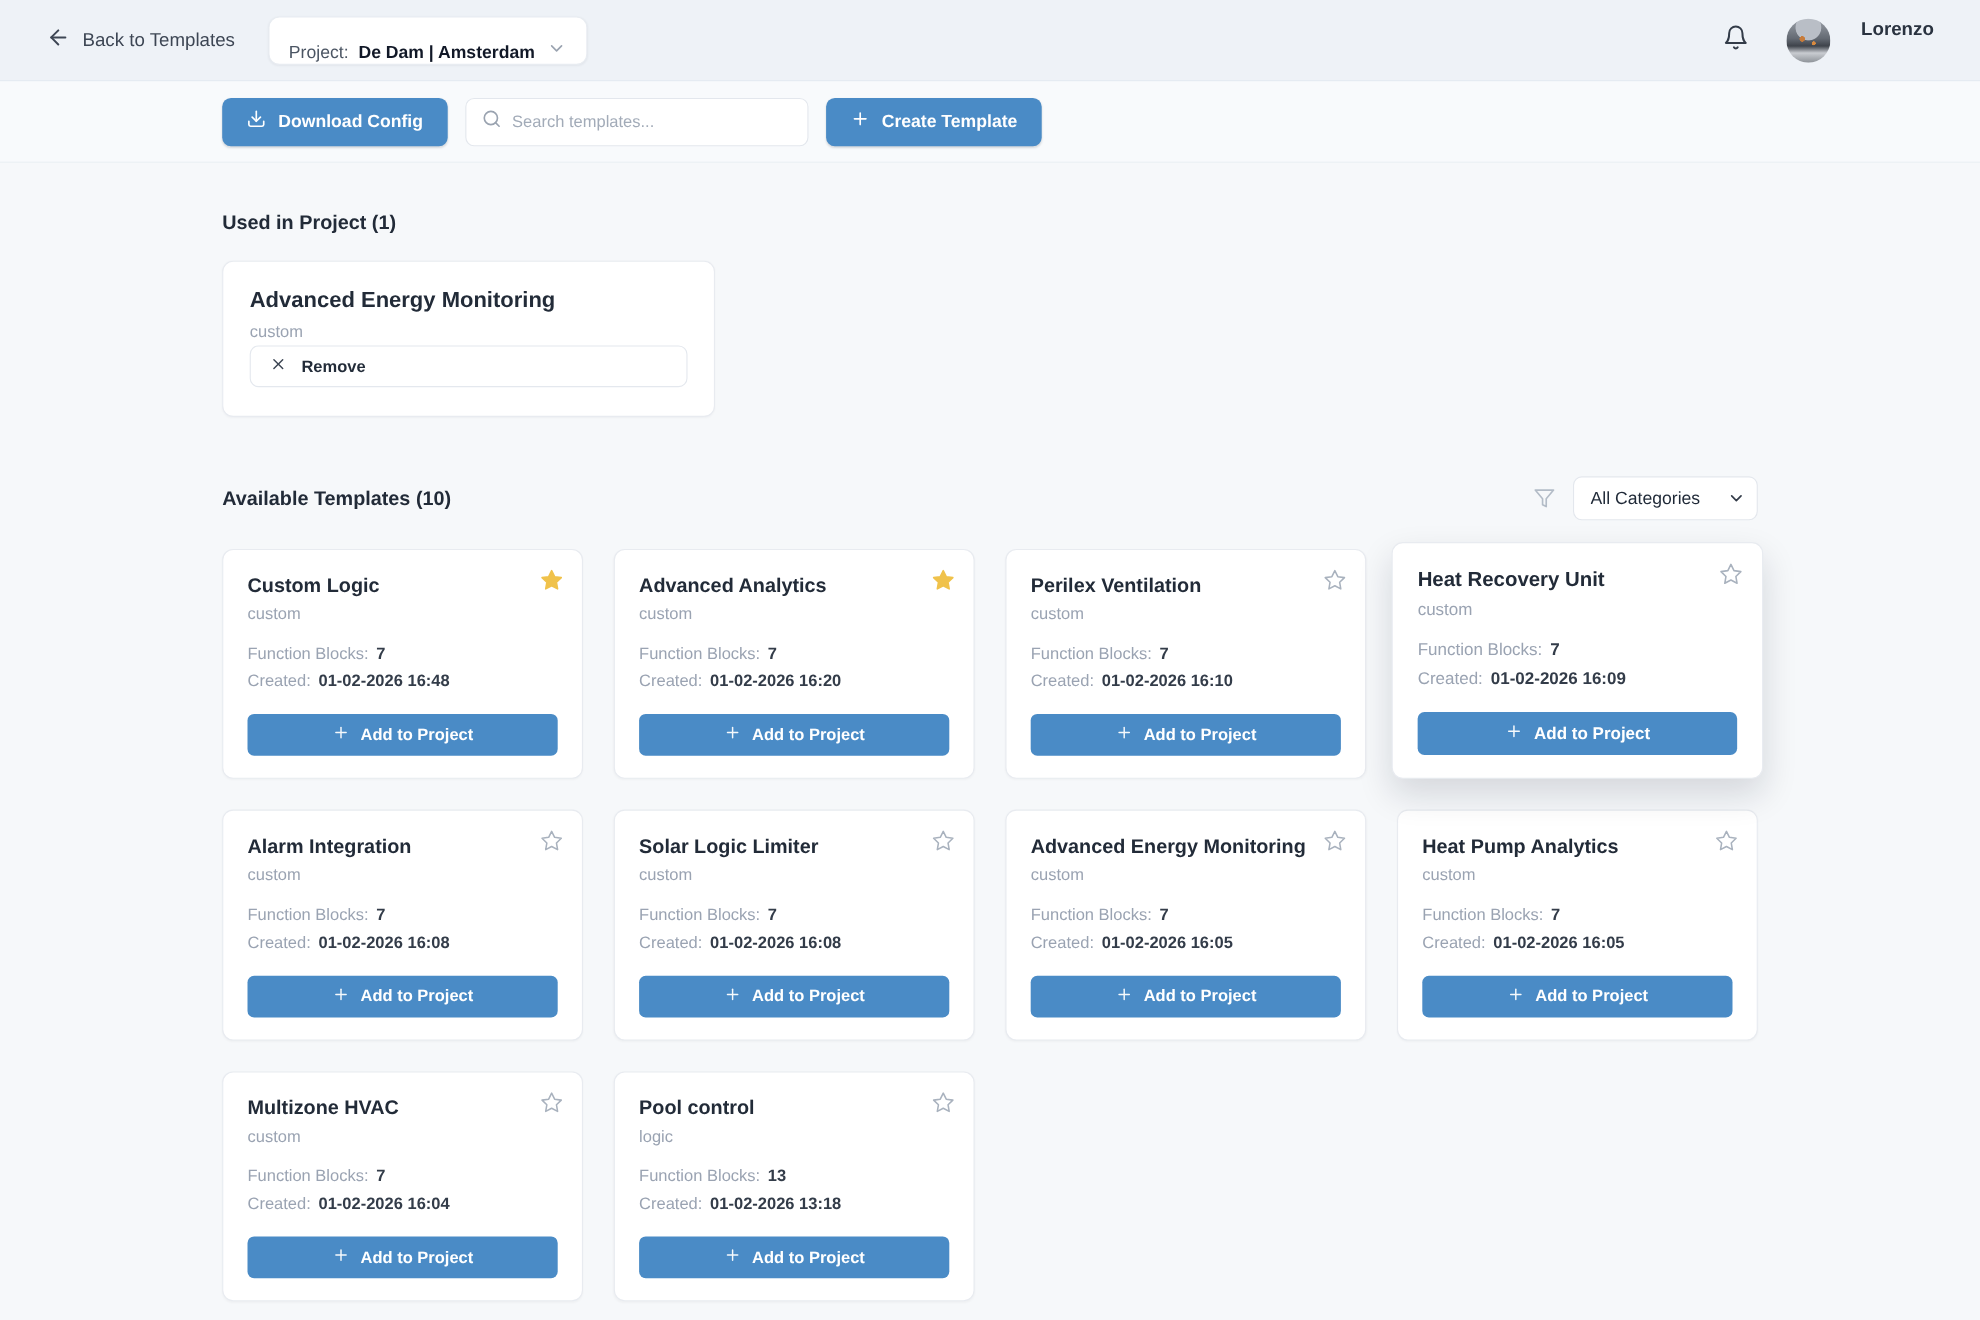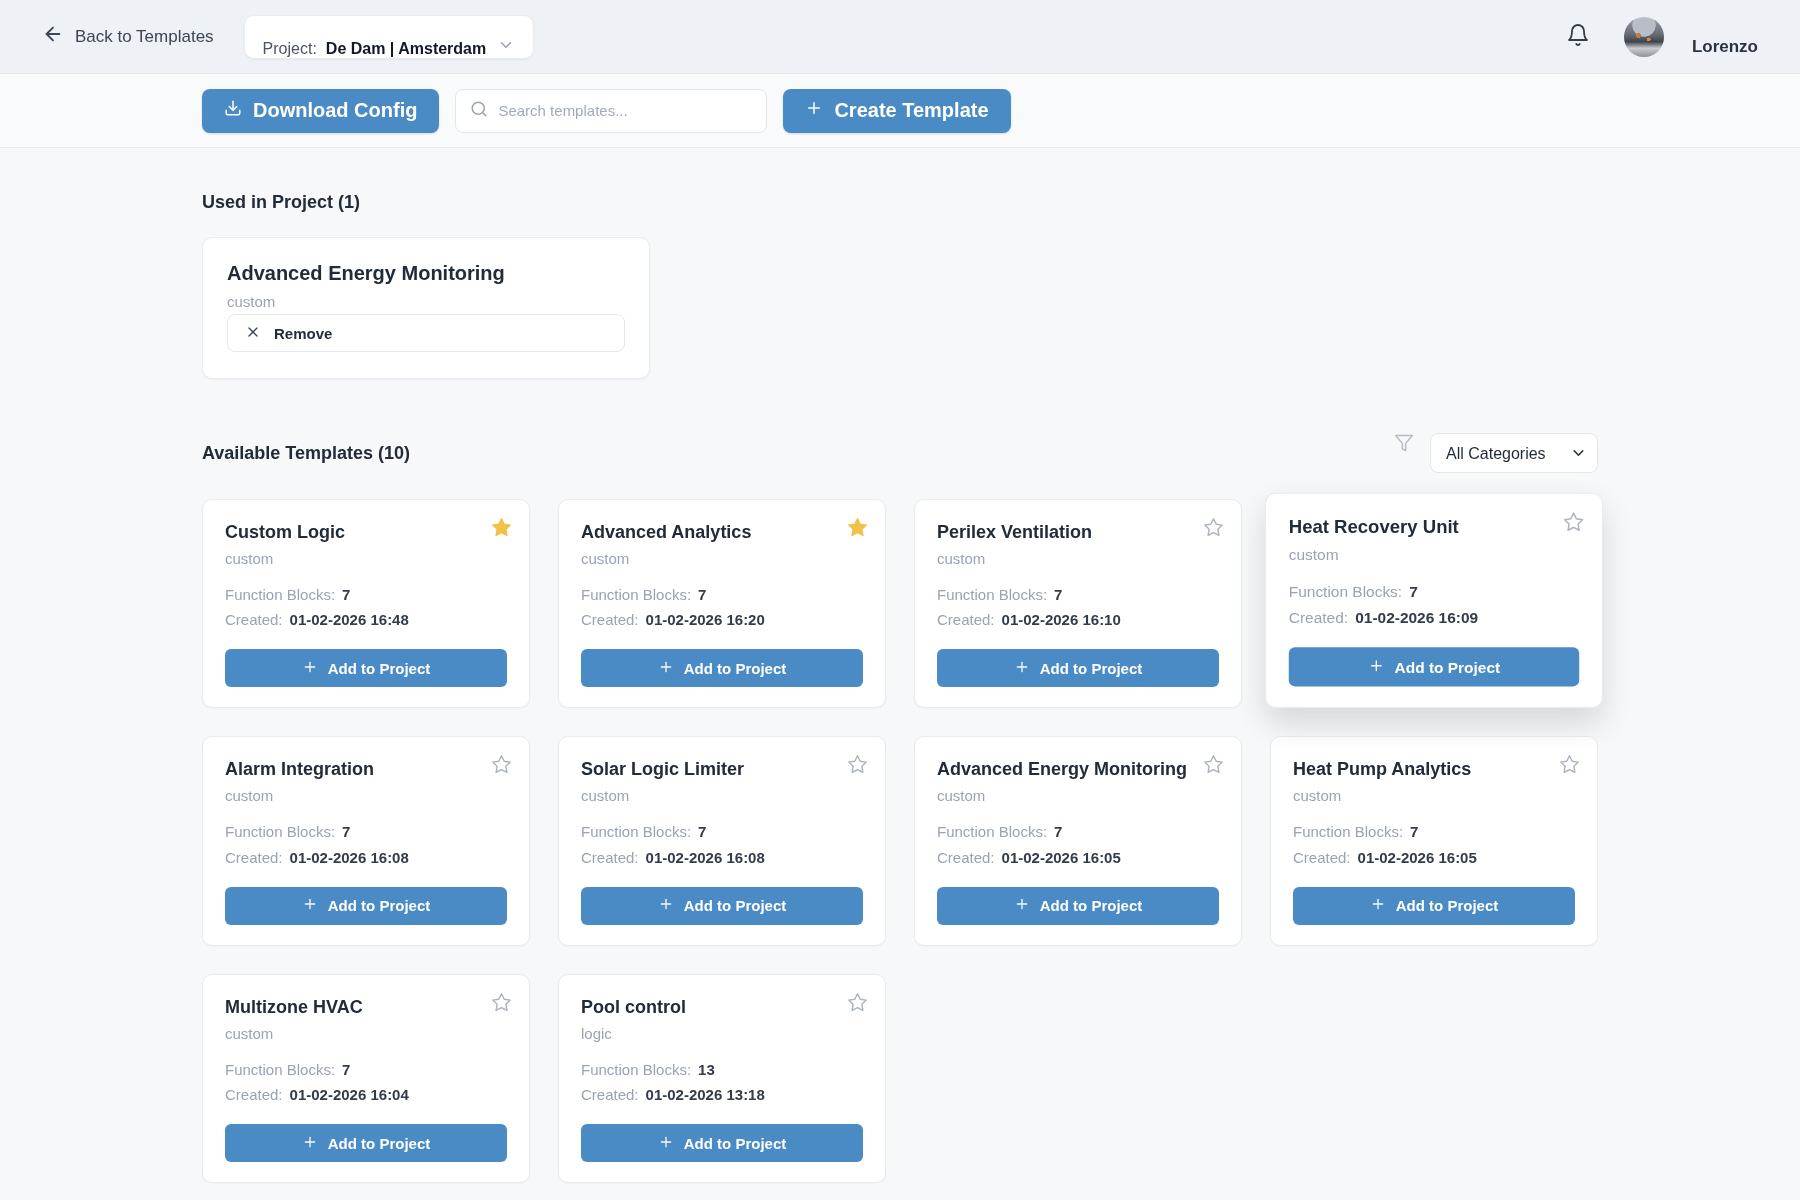--- a/index.html
+++ b/index.html
@@ -25,40 +25,40 @@
     border-radius:10px; height:44px; padding:0 18px;
     display:flex; align-items:flex-end; gap:9px;
     box-shadow:0 1px 2px rgba(16,24,40,.05); cursor:pointer; font-size:16px;
   }
   .project-pill .plabel { color:#4b5563; }
   .project-pill .pname  { color:#111827; font-weight:700;margin-top:24px; }
   .project-pill svg { stroke:#9aa3b0; margin-left:2px; }
   .header-right { margin-left:auto; display:flex; align-items:center; gap:34px; }
   .bell-btn { cursor:pointer; display:flex; align-items:center; }
   .bell-btn svg { stroke:#333c49; }
-  .user-chip { display:flex; align-items:flex-end; gap:28px; cursor:pointer; }
+  .user-chip { display:flex; align-items:flex-start; gap:28px; cursor:pointer; }
   .avatar {
     width:40px; height:40px; border-radius:50%;
     background:
       radial-gradient(circle at 36% 46%, #c77b3a 0 7%, rgba(0,0,0,0) 8%),
       radial-gradient(circle at 62% 56%, #d98a3f 0 5%, rgba(0,0,0,0) 6%),
       radial-gradient(circle at 50% 20%, #b9bec6 0 30%, rgba(0,0,0,0) 32%),
       linear-gradient(180deg, #9aa0a8 0%, #646a73 45%, #3e434b 62%, #c9ccd1 78%, #8d9298 100%);
   }
   .user-name { font-size:17px; font-weight:600; color:#2a3340; }
 
   
   .toolbar {
     height:74px; background:#f8fafc; border-bottom:1px solid #e9edf2;
     display:flex; align-items:center; padding:0 202px;
   }
   .btn-primary {
     height:44px; border:none; border-radius:8px; cursor:pointer;
     background:#4a8bc6; color:#ffffff; font-family:inherit;
-    font-size:20px; font-weight:700; padding:0 22px;
+    font-size:16px; font-weight:700; padding:0 22px;
     display:inline-flex; align-items:center; gap:11px;
     box-shadow:0 1px 2px rgba(16,24,40,.15);
   }
   .btn-primary svg { stroke:#ffffff; }
   .search-box {
     width:312px; height:44px; background:#ffffff; border:1px solid #e3e7ed;
     border-radius:8px; margin:0 16px; display:flex; align-items:center;
     padding:0 14px; gap:10px;
   }
   .search-box svg { stroke:#9aa3b0; flex:none; }
@@ -86,21 +86,21 @@
     border:1px solid #e4e8ee; border-radius:8px; cursor:pointer;
     display:flex; align-items:center; gap:13px; padding:0 17px;
     font-family:inherit; font-size:15px; font-weight:600; color:#232c39;
   }
   .remove-btn svg { stroke:#3d4654; }
 
   
   .avail-header {
     margin-top:54px; display:flex; align-items:center; justify-content:space-between;
   }
-  .filter-group { display:flex; align-items:flex-start; gap:16px; }
+  .filter-group { display:flex; align-items:center; gap:16px; }
   .funnel-icon svg { stroke:#b3bcc7; display:block; }
   .select-wrap { position:relative; }
   .select-wrap select {
     appearance:none; -webkit-appearance:none;
     height:40px; width:168px; padding:0 36px 0 15px;
     background:#ffffff; border:1px solid #e3e7ed; border-radius:8px;
     font-family:inherit; font-size:16px; color:#1f2937; cursor:pointer;
   }
   .select-wrap .sel-chevron {
     position:absolute; right:11px; top:50%; transform:translateY(-50%);

